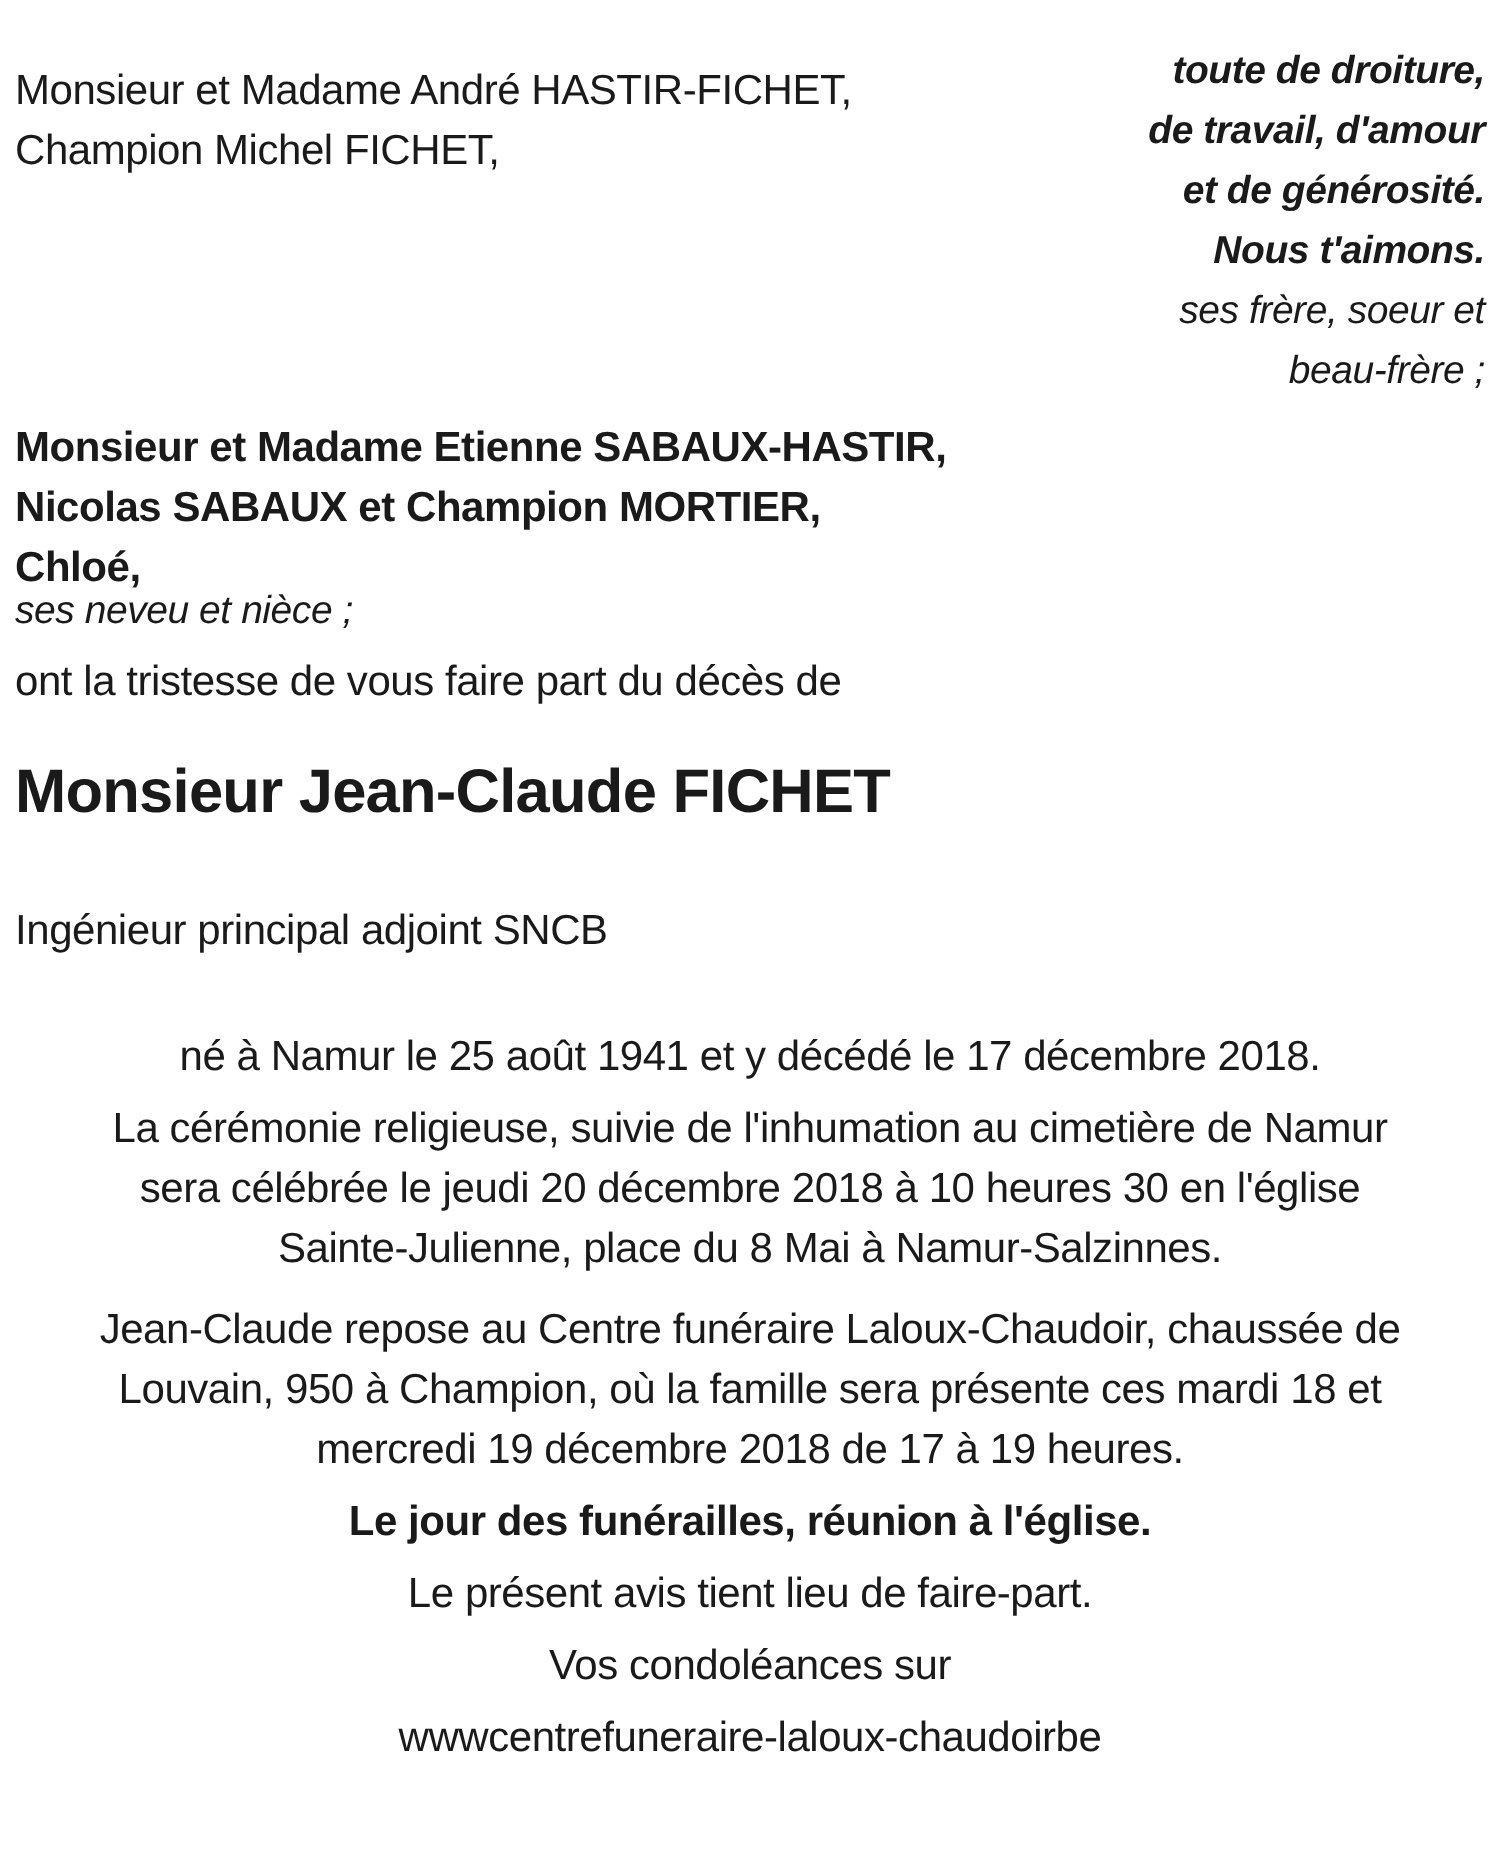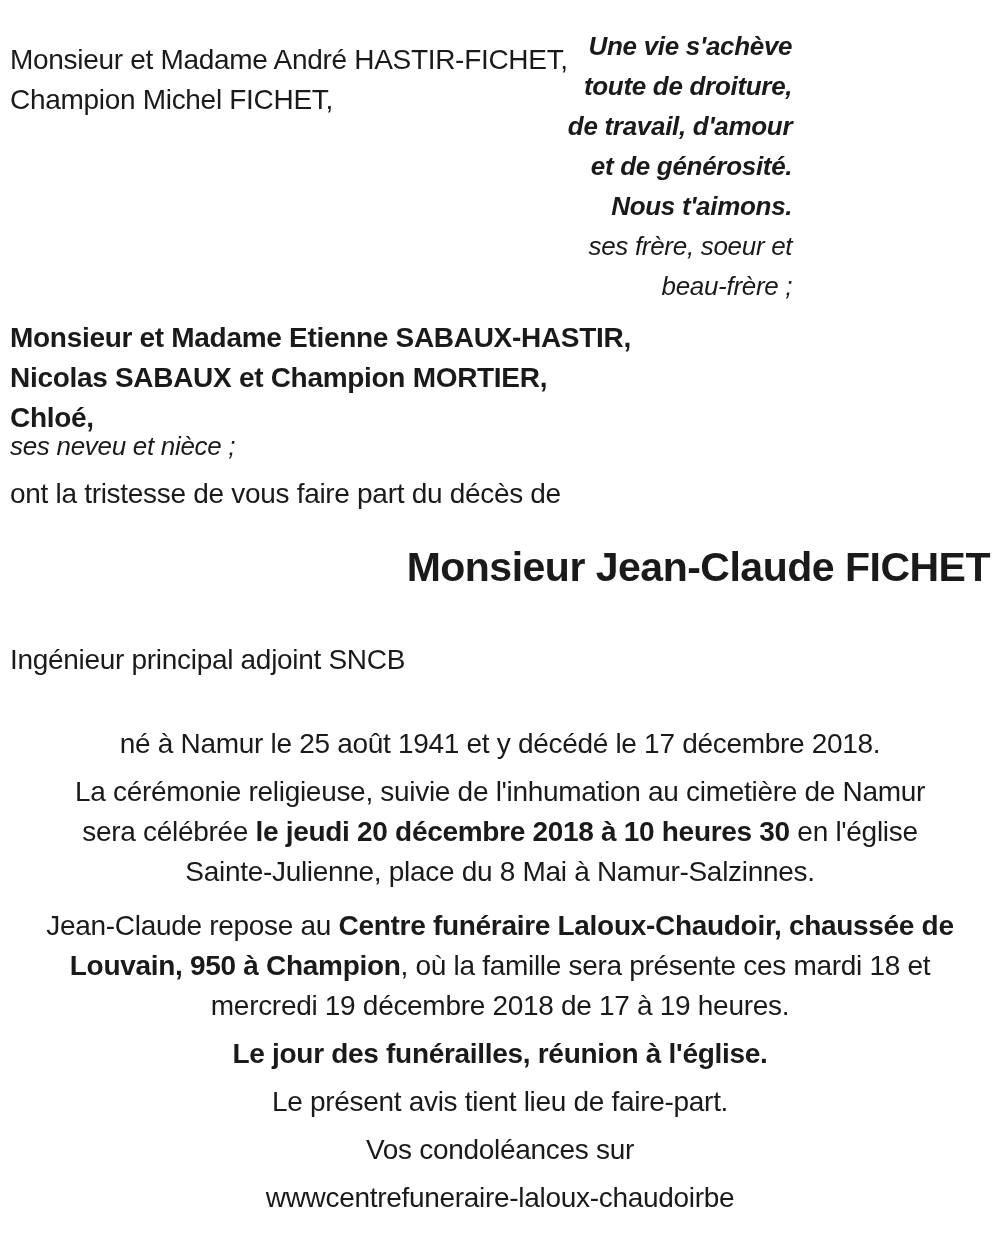--- a/index.html
+++ b/index.html
@@ -12,20 +12,21 @@
     background: #ffffff;
     color: #1a1a1a;
     font-family: "Liberation Sans", sans-serif;
     font-size: 28px;
     line-height: 40px;
     letter-spacing: -0.3px;
     overflow: hidden;
   }
   .top-row {
     display: flex;
+    justify-content: space-between;
     align-items: flex-start;
   }
   .family-group-1 { padding-top: 14px; flex: 0 0 auto; }
   .tribute { text-align: right; flex: 0 0 auto; }
   .tribute-main {
     font-weight: 700;
     font-style: italic;
     font-size: 26px;
     line-height: 40px;
   }
@@ -42,43 +43,41 @@
     line-height: 40px;
     margin-top: -12px;
   }
   .intro { margin: 8px 0 0 0; }
   .deceased-name {
     margin: 30px 0 0 0;
     font-size: 41px;
     line-height: 46px;
     font-weight: 700;
     letter-spacing: -0.5px;
-    text-align: right;
   }
   .titles { margin-top: 50px; }
   .para { margin: 14px 0 0 0; text-align: center; }
   .para-tight { margin: 8px 0 0 0; }
   .para-birth { margin: 44px 0 0 0; }
   .line { display: block; }
   .bold { font-weight: 700; }
-  strong { font-weight: 700; }
+  strong { font-weight: 400; }
 </style>
 </head>
 <body>
 
 <div class="page">
 
   <div class="top-row">
     <div class="family-group-1">
       <div class="line">Monsieur et Madame André HASTIR-FICHET,</div>
       <div class="line">Champion Michel FICHET,</div>
     </div>
     <div class="tribute">
       <div class="tribute-main">
-        <div class="line">Une vie s'achève</div>
         <div class="line">toute de droiture,</div>
         <div class="line">de travail, d'amour</div>
         <div class="line">et de générosité.</div>
         <div class="line">Nous t'aimons.</div>
       </div>
       <div class="tribute-signature">
         <div class="line">ses frère, soeur et</div>
         <div class="line">beau-frère ;</div>
       </div>
     </div>

